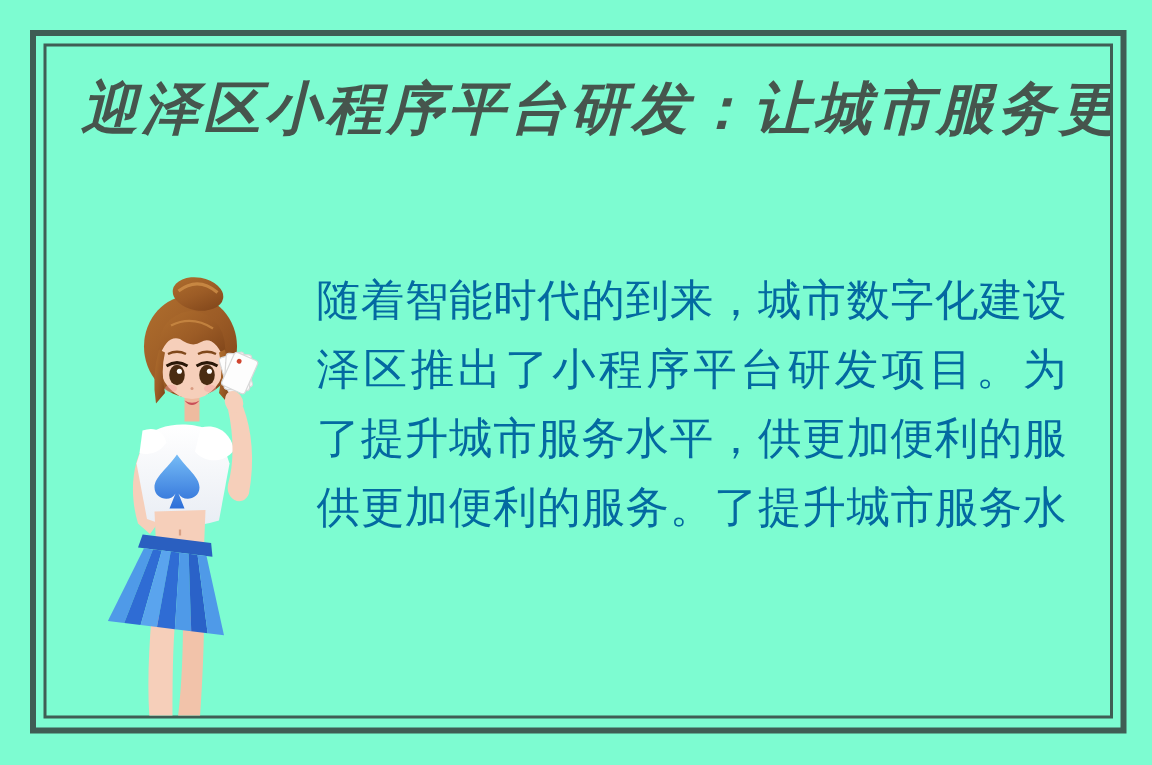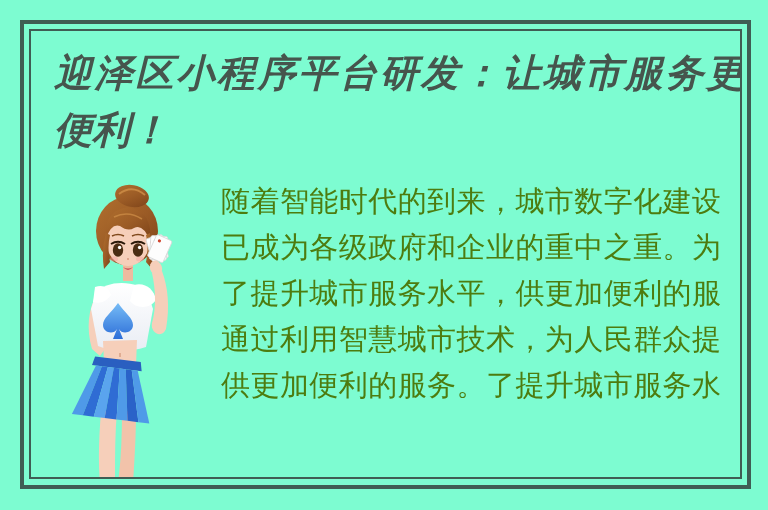--- a/index.html
+++ b/index.html
@@ -39,25 +39,25 @@
   }
   .page-title .t-line { white-space: nowrap; }
   .page-title .t-line.justified {
     text-align: justify;
     text-align-last: justify;
     white-space: normal;
   }
 
   .article {
     position: absolute;
-    left: 190px; top: 147px;
+    left: 180px; top: 147px;
     width: 500px;
     font-size: 29px;
     line-height: 46px;
-    color: #4d7c0f;
+    color: #0369a1;
   }
   .article .a-line {
     text-align: justify;
     text-align-last: justify;
     height: 46px;
     overflow: hidden;
   }
 
   .girl {
     position: absolute;
@@ -70,21 +70,20 @@
 <body>
 
 <div class="canvas">
 
   <div class="outer-frame"></div>
 
   <div class="inner-frame">
 
     <div class="page-title">
       <div class="t-line justified">迎泽区小程序平台研发：让城市服务更</div>
-      <div class="t-line">便利！</div>
     </div>
 
     <div class="girl">
       <svg viewBox="0 0 120 300" xmlns="http://www.w3.org/2000/svg">
         <defs>
           <linearGradient id="hairGrad" x1="0" y1="0" x2="1" y2="1">
             <stop offset="0" stop-color="#b06f2e"></stop>
             <stop offset="0.5" stop-color="#9c5c26"></stop>
             <stop offset="1" stop-color="#7c4218"></stop>
           </linearGradient>
@@ -171,20 +170,19 @@
             <circle cx="-2" cy="-8" r="1.6" fill="#d0452f"></circle>
           </g>
         </g>
 
         <ellipse cx="86" cy="85" rx="6" ry="7.5" fill="#f6cfba" transform="rotate(-18 86 85)"></ellipse>
       </svg>
     </div>
 
     <div class="article">
       <div class="a-line">随着智能时代的到来，城市数字化建设</div>
-      <div class="a-line">已成为各级政府和企业的重中之重。为</div>
+      <div class="a-line">泽区推出了小程序平台研发项目。为</div>
       <div class="a-line">了提升城市服务水平，供更加便利的服务</div>
-      <div class="a-line">通过利用智慧城市技术，为人民群众提</div>
       <div class="a-line">供更加便利的服务。了提升城市服务水平</div>
     </div>
 
   </div>
 </div>
 
 </body></html>

